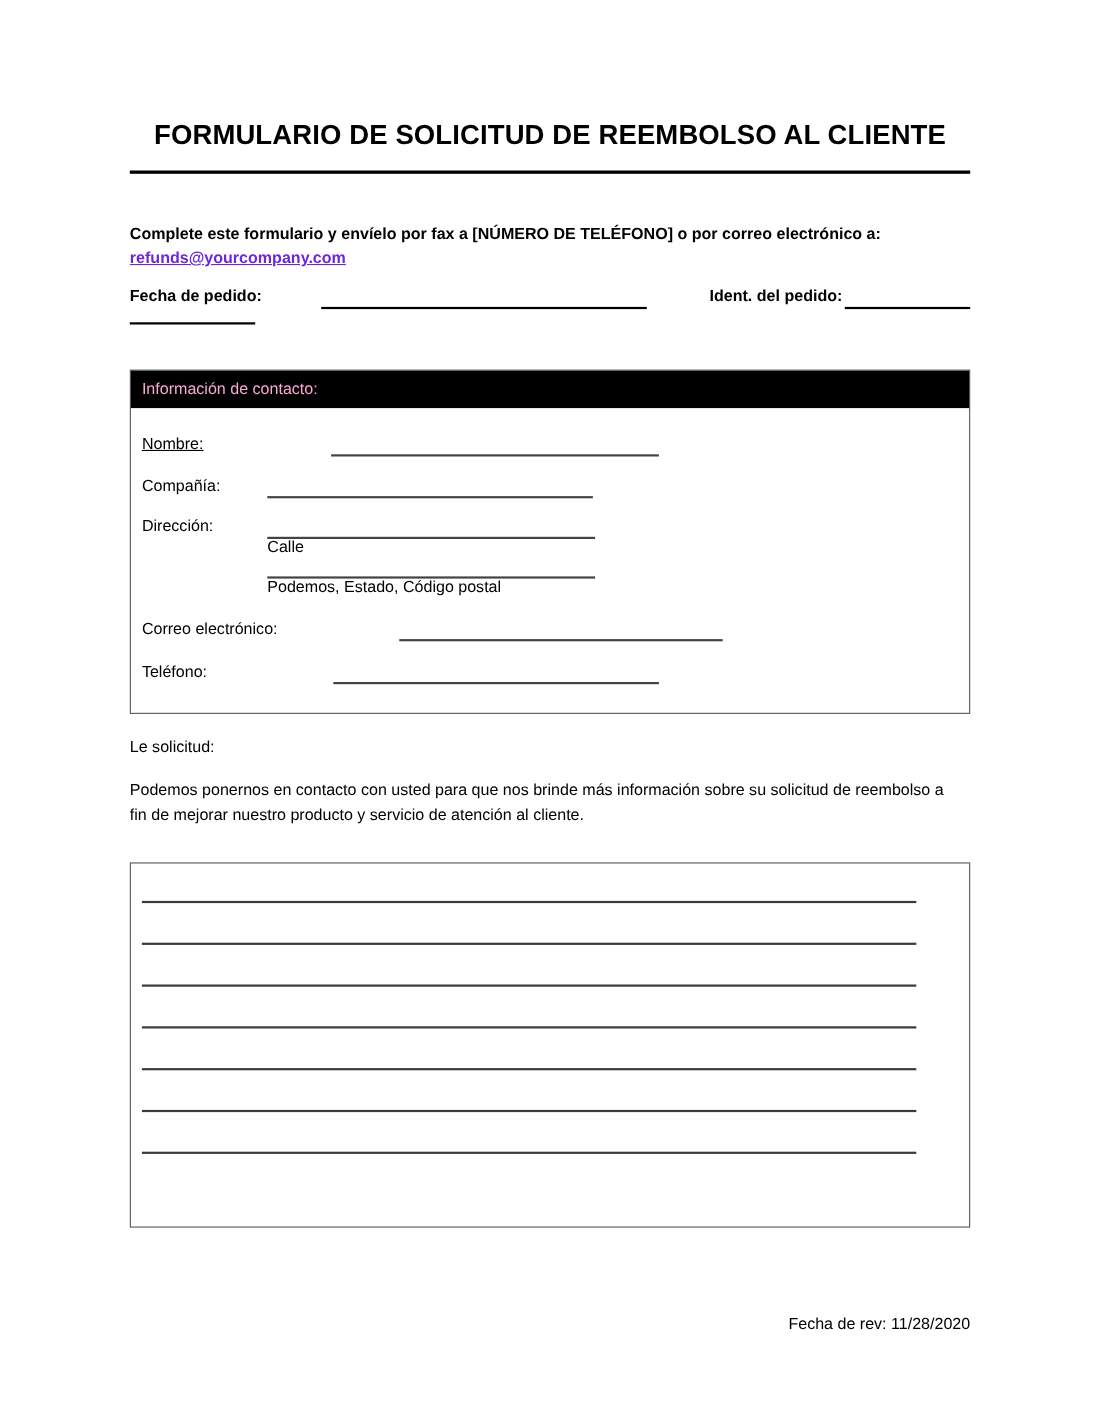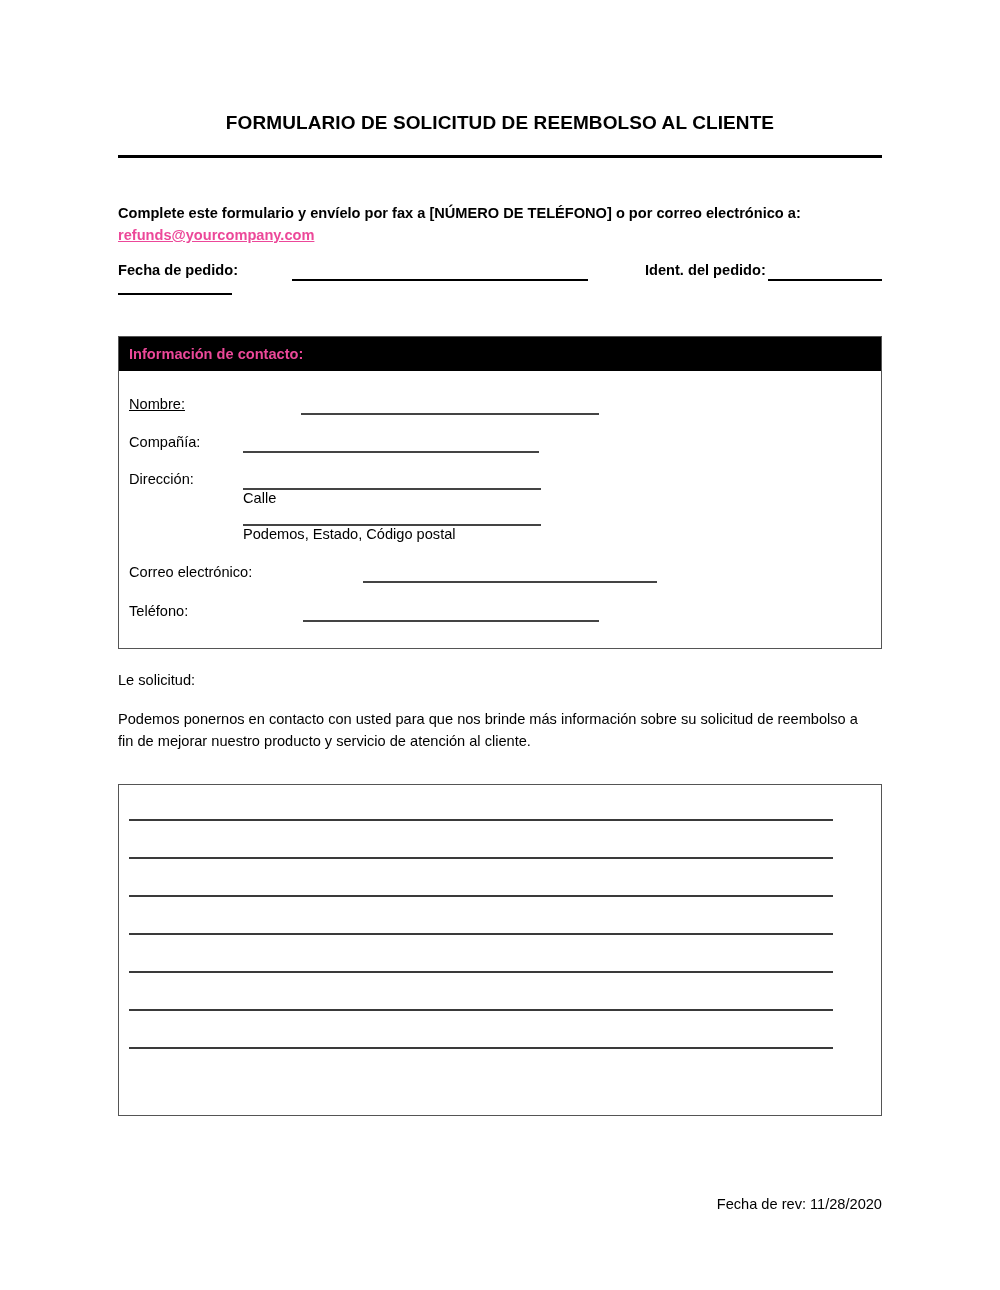--- a/index.html
+++ b/index.html
@@ -23,21 +23,21 @@
     background: #ffffff;
   }
 
   
   .title {
     position: absolute;
     left: 118px;
     top: 108px;
     width: 764px;
     text-align: center;
-    font-size: 19px;
+    font-size: 25px;
     font-weight: bold;
     letter-spacing: 0.1px;
     line-height: 30px;
     white-space: nowrap;
   }
   .title-rule {
     position: absolute;
     left: 118px;
     top: 155px;
     width: 764px;
@@ -49,21 +49,21 @@
   .intro {
     position: absolute;
     left: 118px;
     top: 202px;
     width: 768px;
     font-size: 14.6px;
     font-weight: bold;
     line-height: 22px;
   }
   .intro-email {
-    color: #ec4899;
+    color: #6d28d9;
     font-weight: bold;
     text-decoration: underline;
     display: inline-block;
   }
 
   
   .order-row {
     position: absolute;
     left: 118px;
     top: 262px;
@@ -113,23 +113,23 @@
   .box {
     position: absolute;
     left: 118px;
     width: 764px;
     border: 1px solid #555555;
     box-sizing: border-box;
     background: #ffffff;
   }
   .box-header {
     background: #000000;
-    color: #ec4899;
-    font-size: 14.6px;
-    font-weight: bold;
+    color: #f9a8d4;
+    font-size: 14.6px;
+    font-weight: normal;
     padding: 8px 0 8px 10px;
     line-height: 18px;
     box-sizing: border-box;
   }
 
   
   #contact-box { top: 336px; height: 313px; }
   .contact-body {
     position: relative;
     height: 276px;

